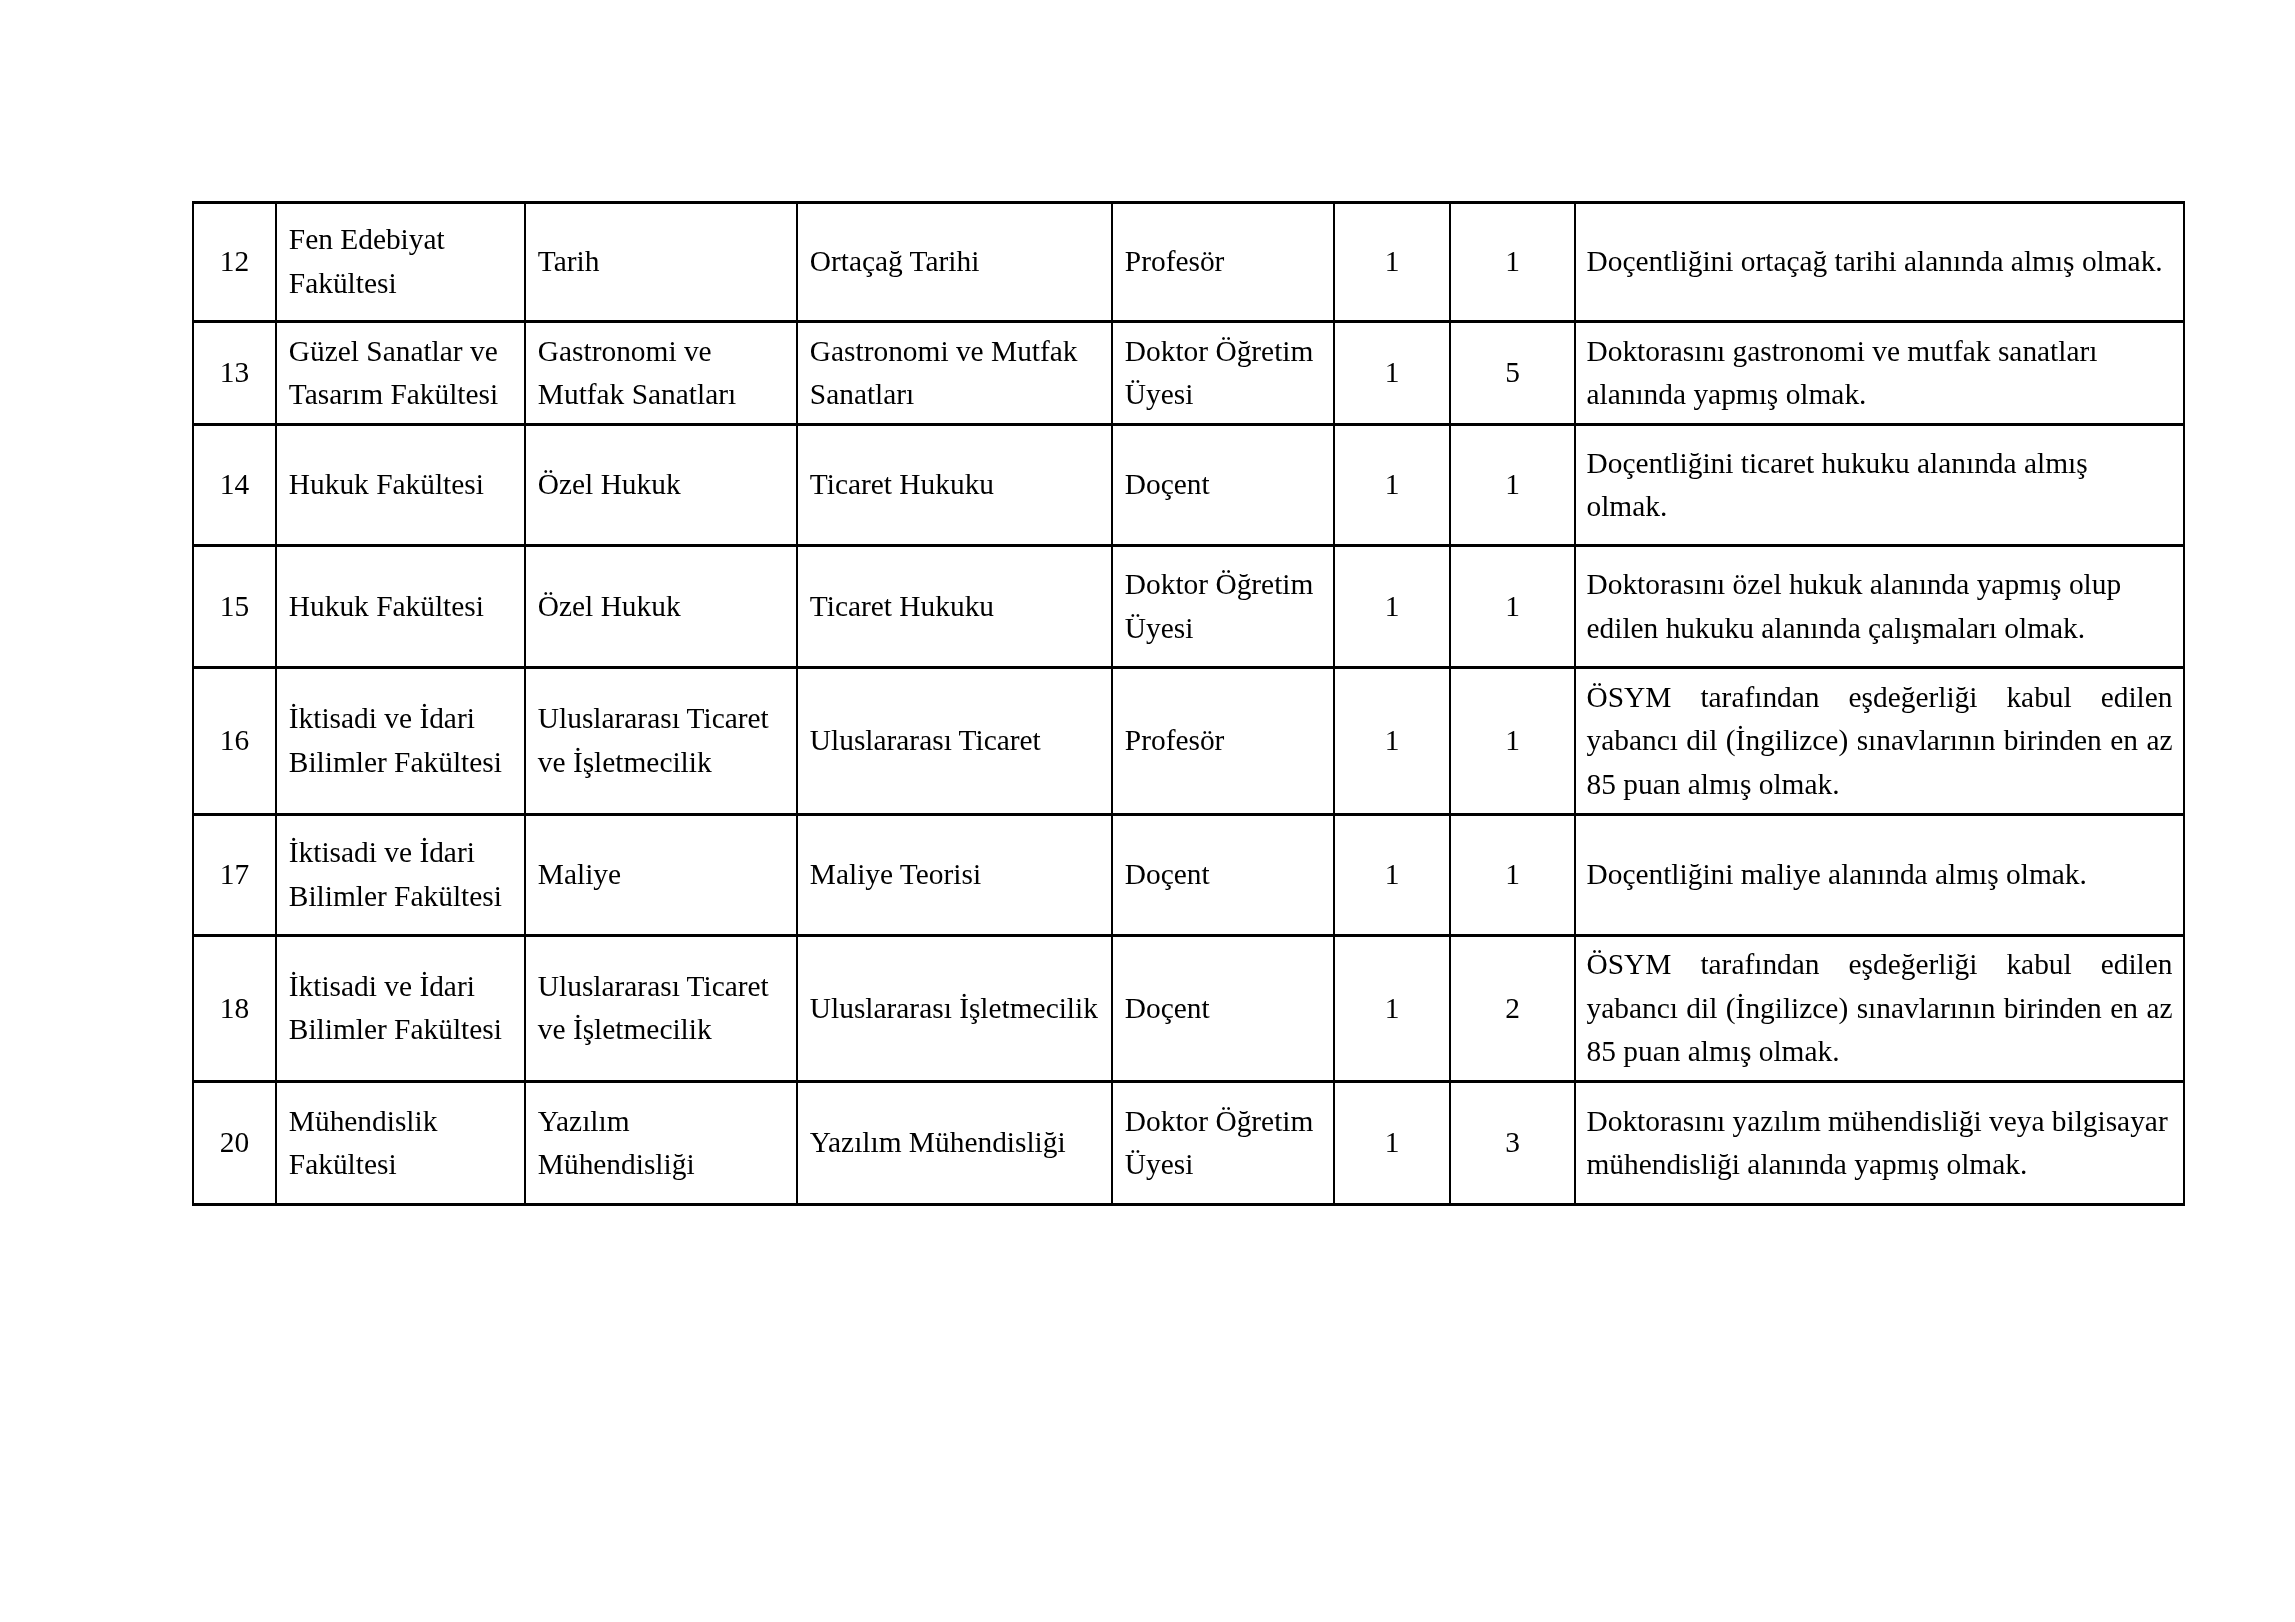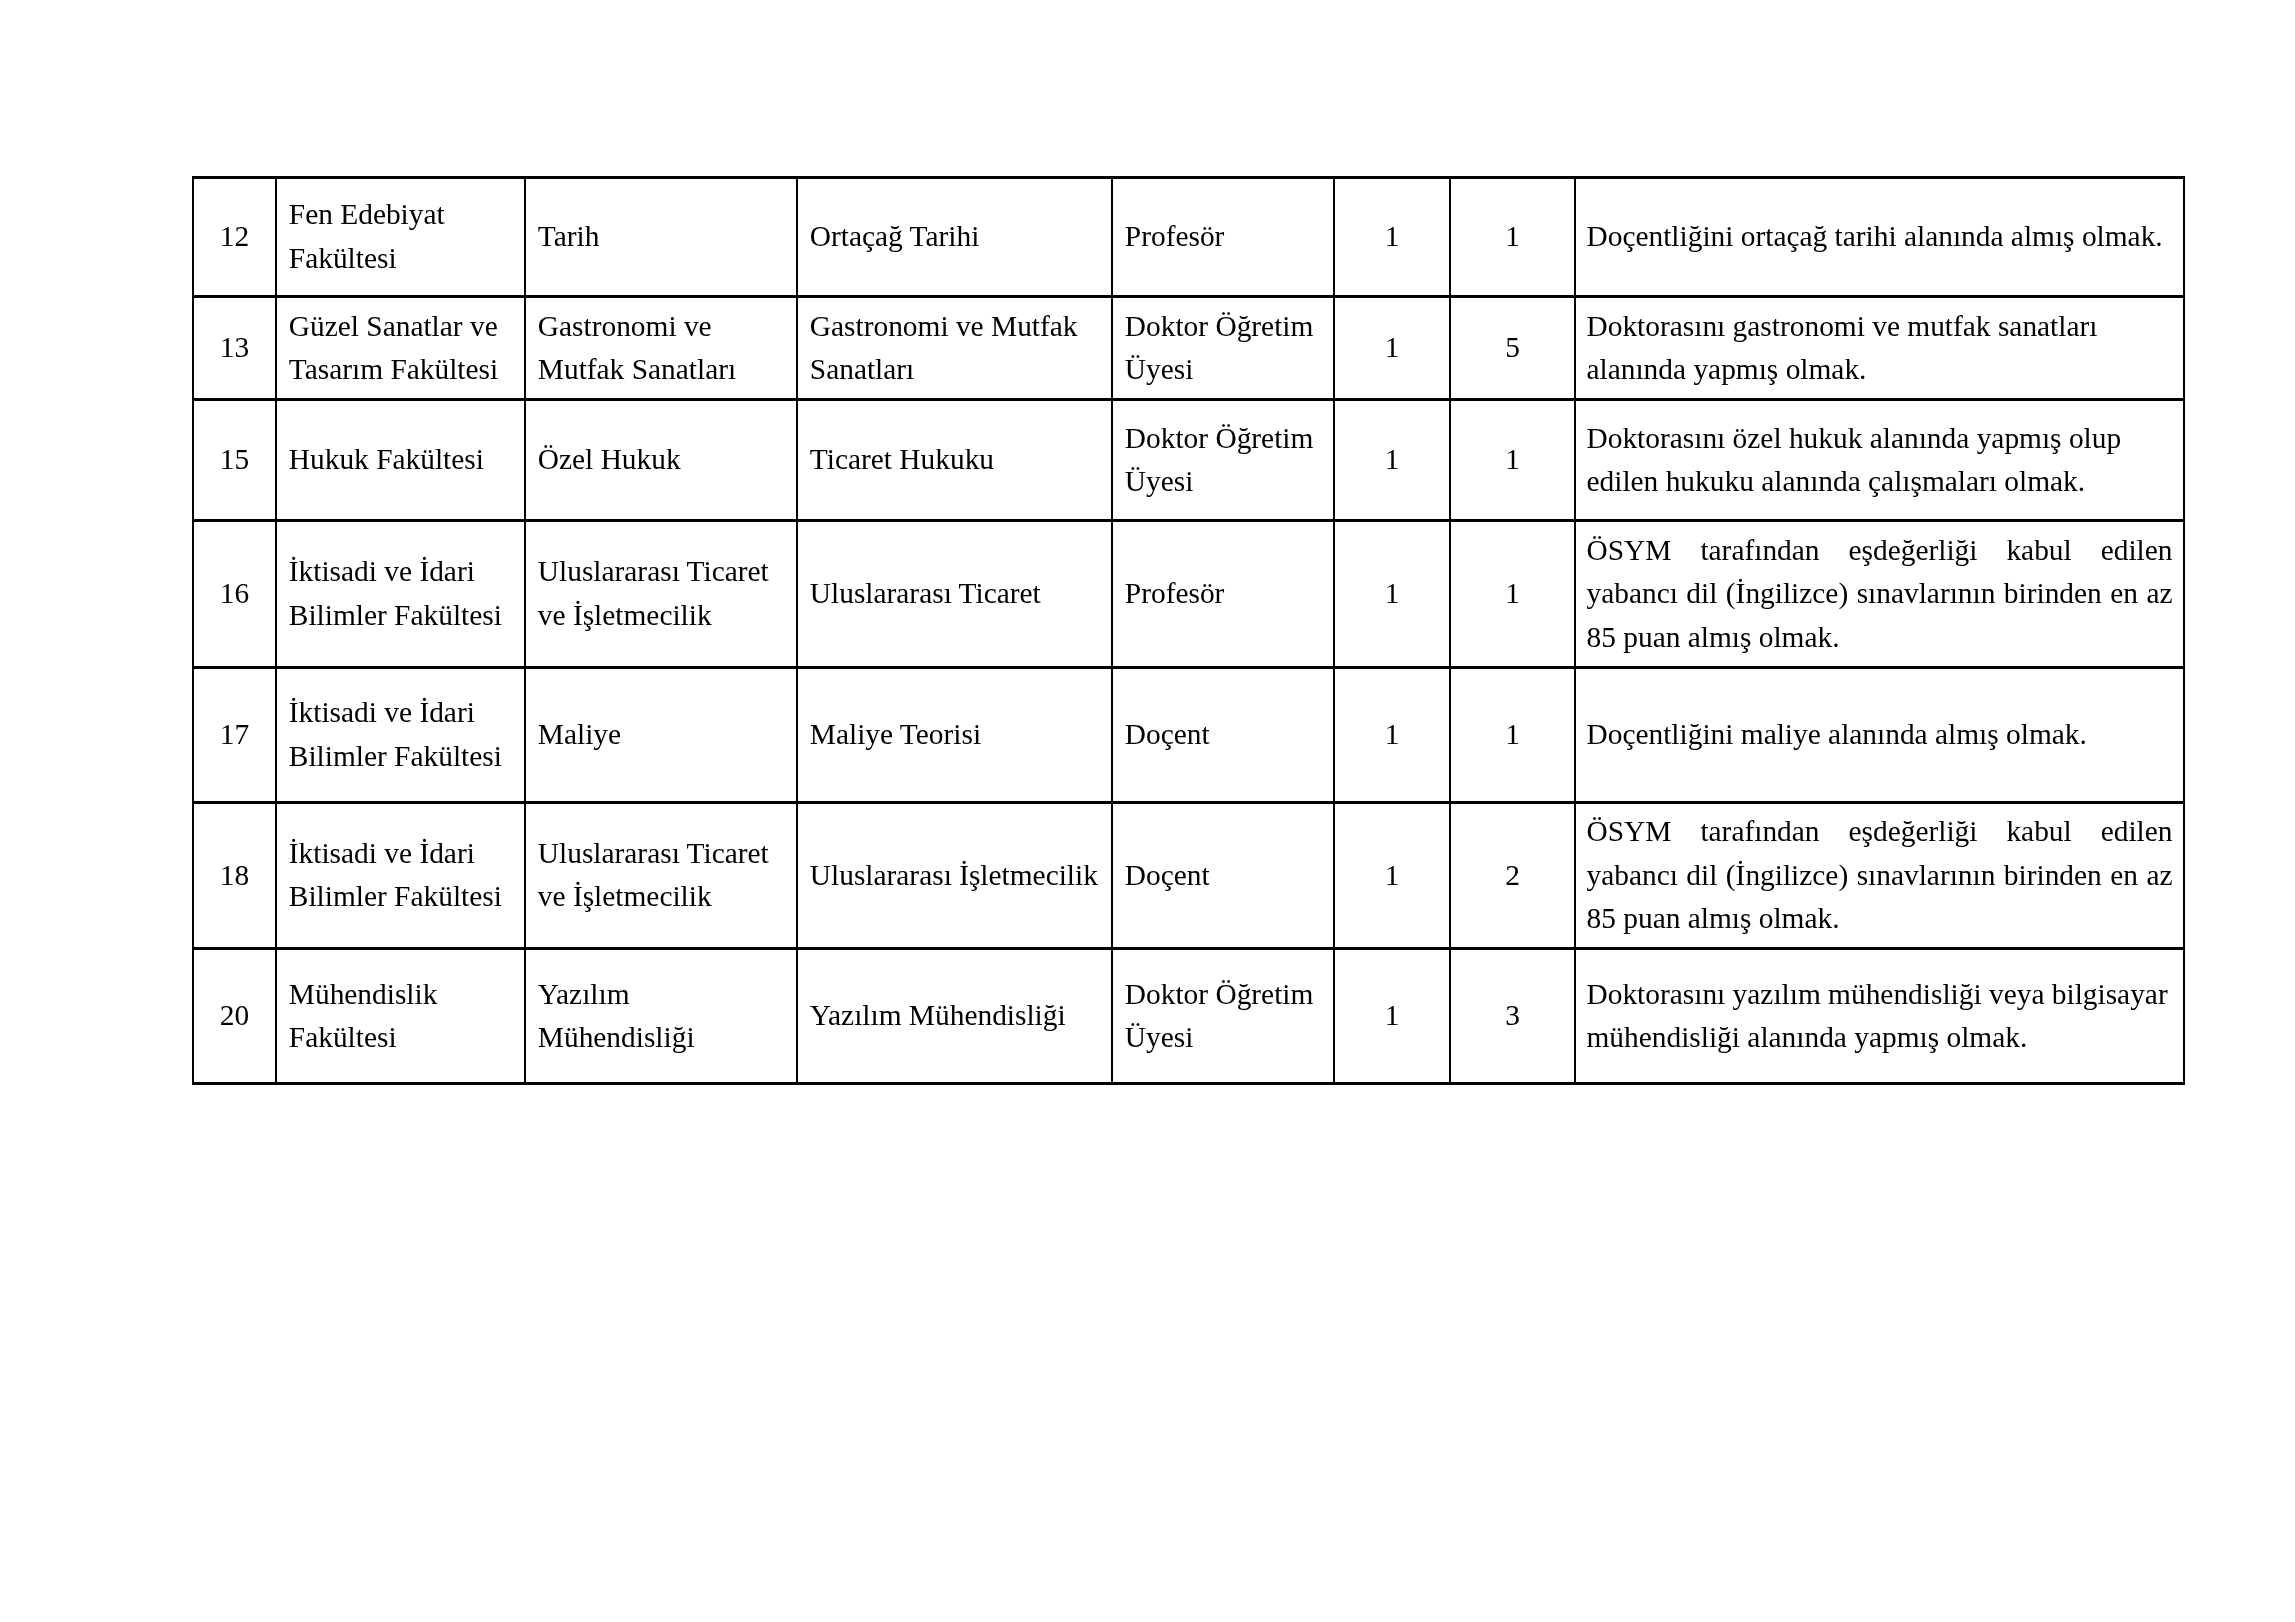--- a/index.html
+++ b/index.html
@@ -15,21 +15,21 @@
     position: relative;
     width: 2295px;
     height: 1623px;
     background: var(--bg, #ffffff);
     color: var(--fg, #000000);
     font-family: "Liberation Serif", "DejaVu Serif", serif;
   }
   table.postings {
     position: absolute;
     left: 192px;
-    top: 176px;
+    top: 201px;
     width: 1991px;
     border-collapse: collapse;
     table-layout: fixed;
   }
   col.w-no    { width: 83px; }
   col.w-fac   { width: 249px; }
   col.w-dept  { width: 272px; }
   col.w-field { width: 315px; }
   col.w-title { width: 222px; }
   col.w-grade { width: 116px; }
@@ -97,20 +97,30 @@
     <td class="c-no">13</td>
     <td class="c-fac">Güzel Sanatlar ve Tasarım Fakültesi</td>
     <td class="c-dept">Gastronomi ve Mutfak Sanatları</td>
     <td class="c-field">Gastronomi ve Mutfak Sanatları</td>
     <td class="c-title">Doktor Öğretim Üyesi</td>
     <td class="c-num">1</td>
     <td class="c-num">5</td>
     <td class="c-req">Doktorasını gastronomi ve mutfak sanatları alanında yapmış olmak.</td>
   </tr>
         <tr>
+    <td class="c-no">14</td>
+    <td class="c-fac">Hukuk Fakültesi</td>
+    <td class="c-dept">Özel Hukuk</td>
+    <td class="c-field">Ticaret Hukuku</td>
+    <td class="c-title">Doçent</td>
+    <td class="c-num">1</td>
+    <td class="c-num">1</td>
+    <td class="c-req">Doçentliğini ticaret hukuku alanında almış olmak.</td>
+  </tr>
+        <tr>
     <td class="c-no">15</td>
     <td class="c-fac">Hukuk Fakültesi</td>
     <td class="c-dept">Özel Hukuk</td>
     <td class="c-field">Ticaret Hukuku</td>
     <td class="c-title">Doktor Öğretim Üyesi</td>
     <td class="c-num">1</td>
     <td class="c-num">1</td>
     <td class="c-req">Doktorasını özel hukuk alanında yapmış olup edilen hukuku alanında çalışmaları olmak.</td>
   </tr>
         <tr>

